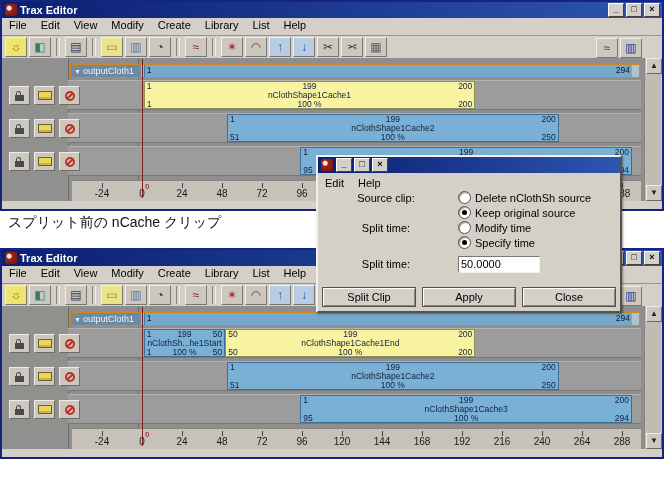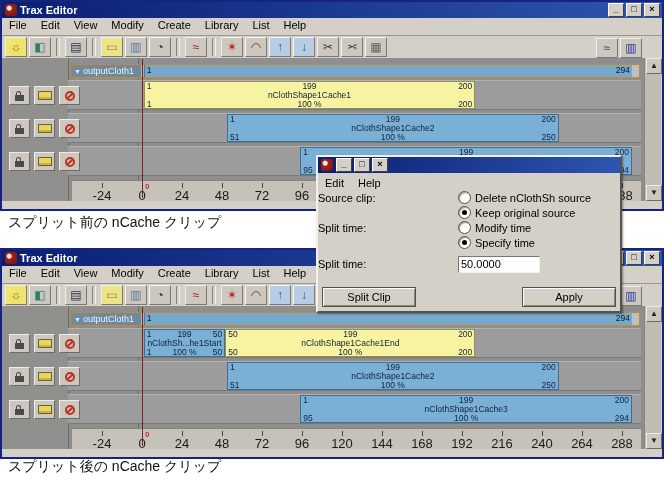--- a/index.html
+++ b/index.html
@@ -59,40 +59,40 @@
   .clip.blue{background:#7ab0d6;border:1px solid #3f6e94;}
   .clip.yellow{background:#f7f3a0;border:1px solid #90905c;}
   .crow{display:flex;justify-content:space-between;padding:0 2px;height:9px;line-height:9px;}
   .crow .cc{position:absolute;left:0;right:0;text-align:center;}
   .crow{position:relative;}
   .cname{height:9px;line-height:9px;text-align:center;white-space:nowrap;overflow:hidden;}
 
   .ruler{position:absolute;left:70px;top:178px;width:569px;height:20px;background:#c6c2ba;
          border-top:1px solid #8a867e;}
   .tickline{position:absolute;top:2px;width:1px;height:5px;background:#444;}
-  .tnum{position:absolute;top:7px;width:26px;text-align:center;font-size:13px;color:#1a1a1a;}
+  .tnum{position:absolute;top:7px;width:26px;text-align:center;font-size:10px;color:#1a1a1a;}
   .playhead{position:absolute;top:57px;width:1px;height:139px;background:#7e2020;}
   .phlabel{position:absolute;font-size:8px;color:#c03535;font-weight:bold;}
 
   .sbar{position:absolute;right:1px;top:56px;width:16px;height:143px;background:#c0bcb4;
         border-left:1px solid #8a867e;}
   .sbtn{position:absolute;left:1px;width:14px;height:14px;background:#ccc8c0;border:1px solid;
         border-color:#efece6 #6f6b63 #6f6b63 #efece6;font-size:8px;text-align:center;line-height:13px;color:#222;}
   .sdn{bottom:0;}
 
   .caption{position:absolute;left:8px;font-size:14px;color:#111;white-space:nowrap;}
 
   
   .dialog{position:absolute;left:316px;top:155px;width:302px;height:154px;background:#d4d0c8;z-index:10;
           border:2px solid;border-color:#f4f1eb #55524c #55524c #f4f1eb;box-shadow:1px 1px 2px rgba(0,0,0,.4);}
   .dialog .titlebar{height:16px;}
   .dmenubar{position:absolute;left:0;top:18px;right:0;height:15px;display:flex;align-items:center;}
   .dform{position:absolute;left:0;top:33px;right:0;}
   .drow{position:relative;height:15px;display:flex;align-items:center;}
-  .dlabel{width:136px;text-align:left;font-size:11px;color:#000;padding-right:4px;flex:0 0 auto;}
+  .dlabel{width:136px;text-align:center;font-size:11px;color:#000;padding-right:4px;flex:0 0 auto;}
   .radio{width:11px;height:11px;border-radius:50%;background:#fff;border:1px solid #55524c;
          box-shadow:inset 1px 1px 1px #9a968e;margin-right:4px;position:relative;flex:0 0 auto;}
   .radio.on:after{content:"";position:absolute;left:3px;top:3px;width:5px;height:5px;border-radius:50%;background:#000;}
   .dopt{font-size:11px;color:#000;white-space:nowrap;}
   .drow.tall{height:22px;margin-top:3px;}
   .dfield{width:76px;height:15px;border:1px solid;border-color:#7b776f #f4f1eb #f4f1eb #7b776f;background:#fff;
           font-size:11px;font-family:"Liberation Sans",sans-serif;padding:0 2px;}
   .dbuttons{position:absolute;left:0;bottom:4px;right:0;display:flex;justify-content:space-between;padding:0 4px;}
   .dbtn{width:94px;height:20px;background:#d4d0c8;border:1px solid #55524c;
         box-shadow:inset 1px 1px 0 #fff,inset -1px -1px 0 #8a867e;font-size:11px;color:#000;
@@ -521,21 +521,20 @@
         <span class="tnum" style="left: 537px;">288</span>
       </div>
       <div class="playhead" style="left: 140px;"></div>
       <span class="phlabel" style="left: 143px; top: 180px;">0</span>
       <div class="sbar">
         <span class="sbtn">▲</span>
         <span class="sbtn sdn">▼</span>
       </div>
     </section>
 
-  <div class="caption" style="top:458px;">スプリット後の nCache クリップ</div>
 
   <section class="dialog" id="dlg">
     <div class="titlebar">
       <span class="appicon"></span>
       <span class="winbtns" id="dlg-winbtns">
           <span class="wbtn">_</span>
           <span class="wbtn">□</span>
           <span class="wbtn">×</span>
         </span>
     </div>
@@ -565,16 +564,17 @@
           <span class="dopt">Specify time</span>
         </div>
         <div class="drow tall">
           <span class="dlabel">Split time:</span>
           <input class="dfield" value="50.0000" style="">
         </div>
       </div>
     <div class="dbuttons" id="dlg-buttons">
         <button class="dbtn">Split Clip</button>
         <button class="dbtn">Apply</button>
+        <button class="dbtn">Close</button>
       </div>
   </section>
 
 </div>
 
 </body></html>

